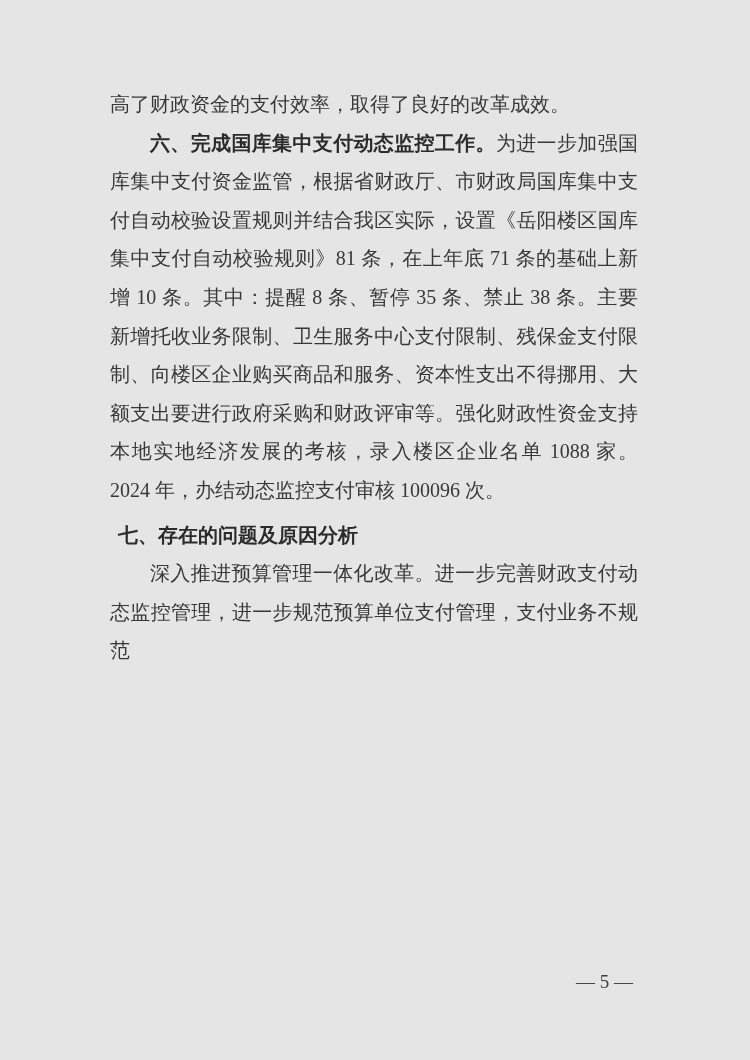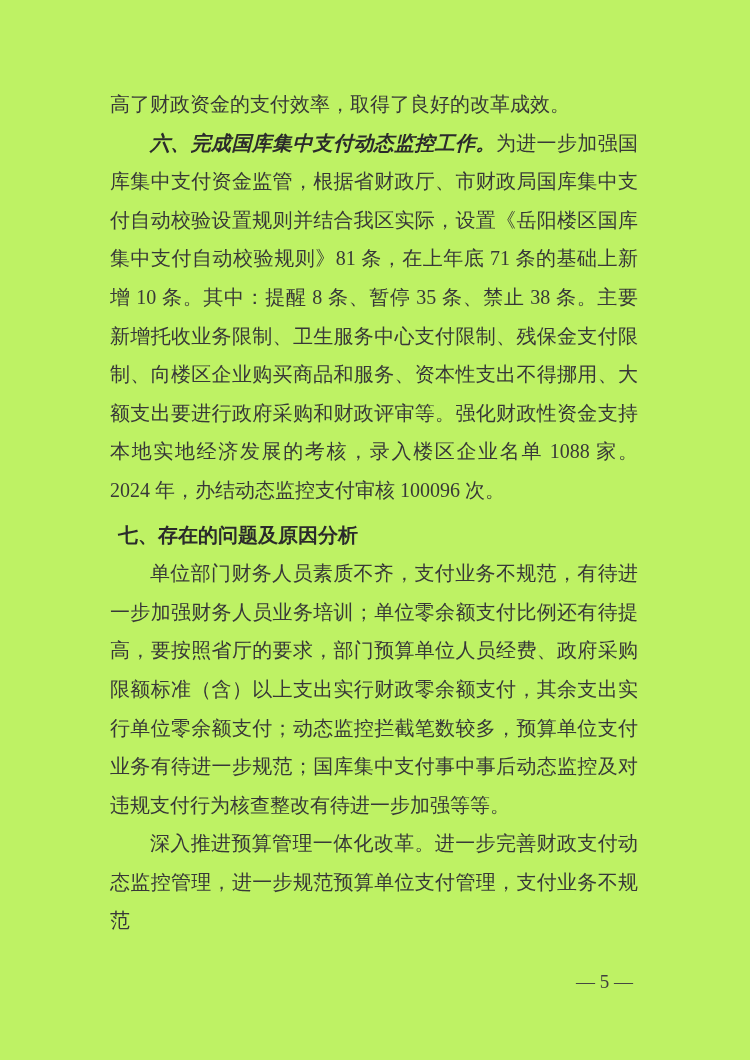--- a/index.html
+++ b/index.html
@@ -4,21 +4,21 @@
 <style>
   html, body {
     margin: 0;
     padding: 0;
     background: #ffffff;
   }
   .page {
     position: relative;
     width: 750px;
     height: 1060px;
-    background: #bef264;
+    background: #e5e5e5;
     overflow: hidden;
     font-family: "Liberation Serif", "DejaVu Serif", serif;
     color: #383838;
   }
   .content {
     position: absolute;
     left: 110px;
     top: 85px;
     width: 528px;
   }
@@ -32,21 +32,20 @@
     letter-spacing: 0;
     word-break: normal;
   }
   .no-indent {
     text-indent: 0;
   }
   .run-in-heading {
     font-family: "Liberation Sans", "DejaVu Sans", sans-serif;
     font-weight: 700;
     color: #2b2b2b;
-    font-style: italic;
   }
   .section-heading {
     margin: 6px 0 0 8px;
     font-size: 20px;
     line-height: 38.6px;
     font-family: "Liberation Sans", "DejaVu Sans", sans-serif;
     font-weight: 700;
     color: #2b2b2b;
   }
   .page-number {
@@ -64,21 +63,20 @@
 
 <div class="page">
   <div class="content">
 
     <p class="body-text no-indent">高了财政资金的支付效率，取得了良好的改革成效。</p>
 
     <p class="body-text"><span class="run-in-heading">六、完成国库集中支付动态监控工作。</span><span>为进一步加强国库集中支付资金监管，根据省财政厅、市财政局国库集中支付自动校验设置规则并结合我区实际，设置《岳阳楼区国库集中支付自动校验规则》81 条，在上年底 71 条的基础上新增 10 条。其中：提醒 8 条、暂停 35 条、禁止 38 条。主要新增托收业务限制、卫生服务中心支付限制、残保金支付限制、向楼区企业购买商品和服务、资本性支出不得挪用、大额支出要进行政府采购和财政评审等。强化财政性资金支持本地实地经济发展的考核，录入楼区企业名单 1088 家。2024 年，办结动态监控支付审核 100096 次。</span></p>
 
     <h2 class="section-heading">七、存在的问题及原因分析</h2>
 
-    <p class="body-text">单位部门财务人员素质不齐，支付业务不规范，有待进一步加强财务人员业务培训；单位零余额支付比例还有待提高，要按照省厅的要求，部门预算单位人员经费、政府采购限额标准（含）以上支出实行财政零余额支付，其余支出实行单位零余额支付；动态监控拦截笔数较多，预算单位支付业务有待进一步规范；国库集中支付事中事后动态监控及对违规支付行为核查整改有待进一步加强等等。</p>
 
 
     <p class="body-text">深入推进预算管理一体化改革。进一步完善财政支付动态监控管理，进一步规范预算单位支付管理，支付业务不规范</p>
 
   </div>
 
   <div class="page-number">— 5 —</div>
 </div>
 
 </body></html>

